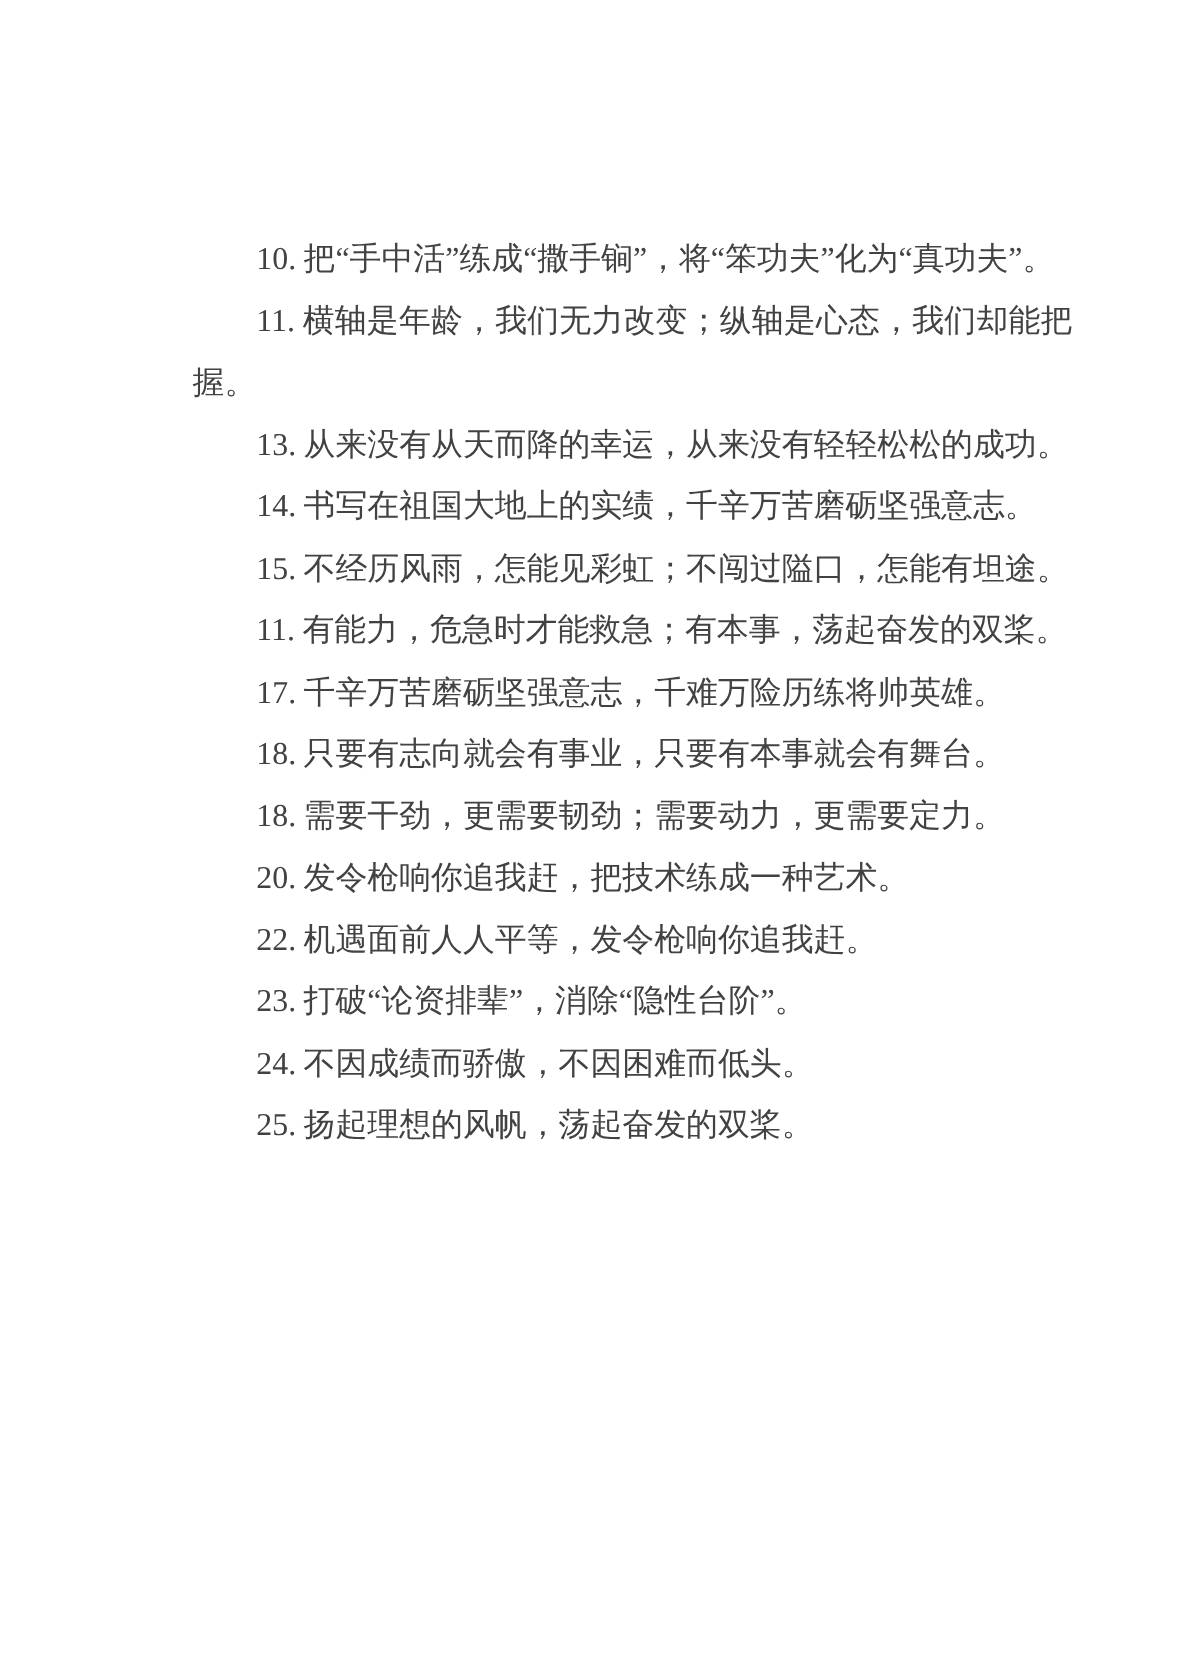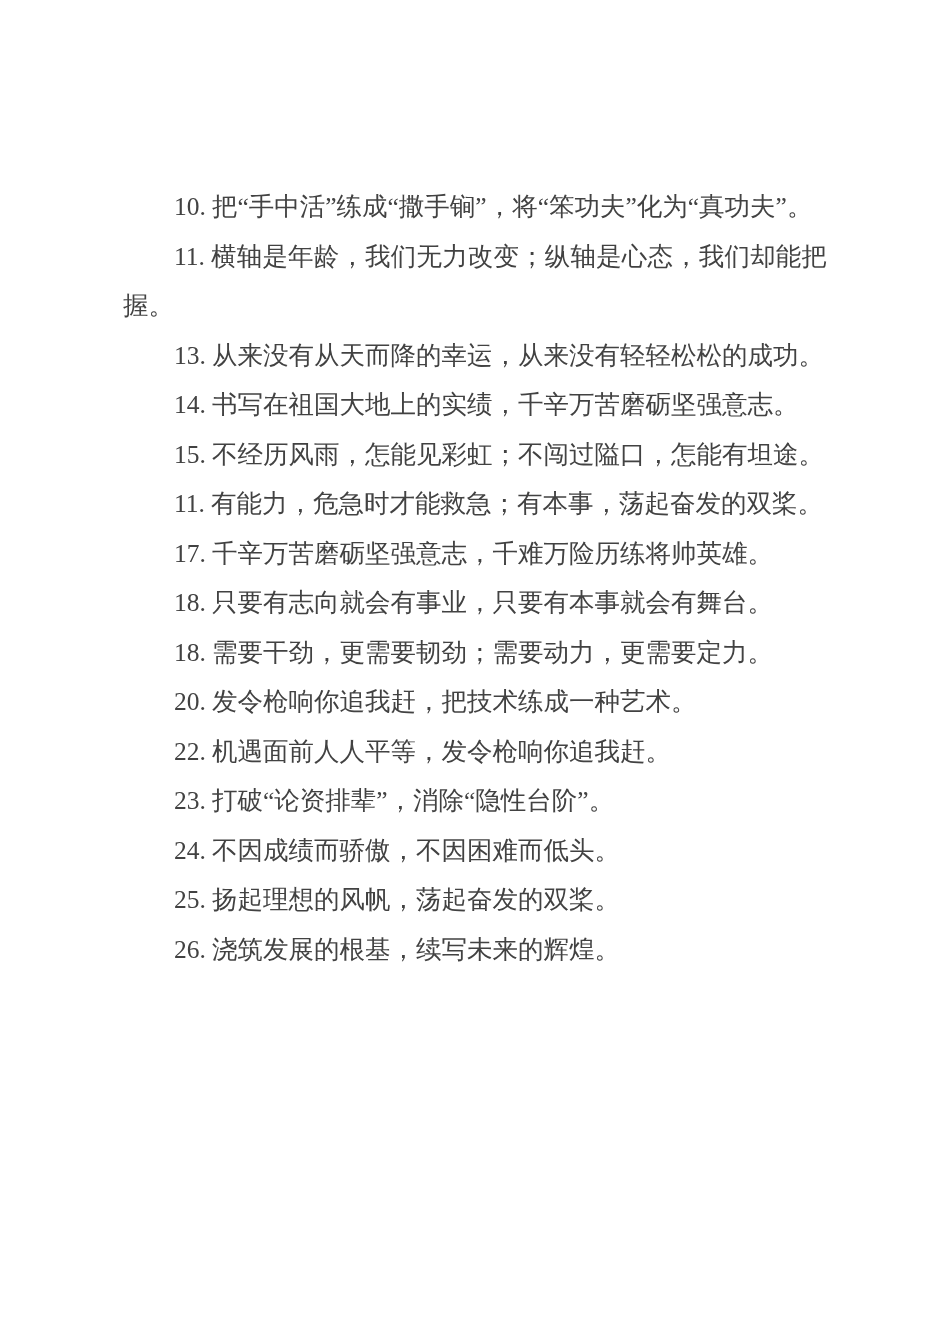--- a/index.html
+++ b/index.html
@@ -9,20 +9,21 @@
     height: 1344px;
     background: #ffffff;
     overflow: hidden;
   }
   .page {
     position: relative;
     width: 854px;
     height: 1344px;
     background: #ffffff;
     box-sizing: border-box;
+    padding-left: 31px;
   }
   .doc-content {
     margin-left: 123px;
     width: 704px;
     padding-top: 182px;
     box-sizing: content-box;
   }
   p.doc-item {
     margin: 0;
     padding: 0;
@@ -67,17 +68,16 @@
 
 
     <p class="doc-item"><span class="item-number">22.</span><span class="item-text">机遇面前人人平等，发令枪响你追我赶。</span></p>
 
     <p class="doc-item"><span class="item-number">23.</span><span class="item-text">打破“论资排辈”，消除“隐性台阶”。</span></p>
 
     <p class="doc-item"><span class="item-number">24.</span><span class="item-text">不因成绩而骄傲，不因困难而低头。</span></p>
 
     <p class="doc-item"><span class="item-number">25.</span><span class="item-text">扬起理想的风帆，荡起奋发的双桨。</span></p>
 
-    <p class="doc-item"><span class="item-number">26.</span><span class="item-text">浇筑发展的根基，续写未来的辉煌。</span></p>
 
 
   </div>
 </div>
 
 </body></html>

